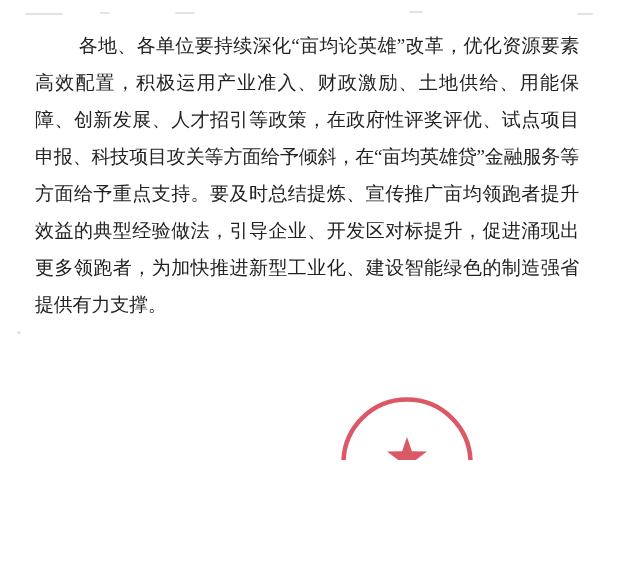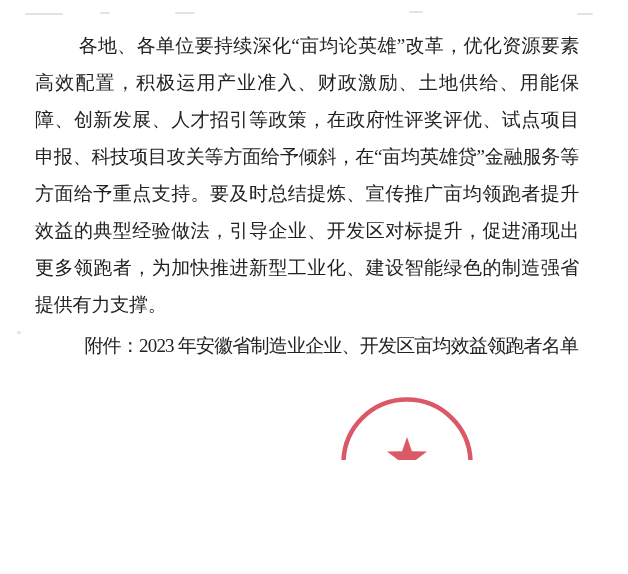--- a/index.html
+++ b/index.html
@@ -54,21 +54,20 @@
 
   <div class="artifact a1"></div>
   <div class="artifact a2"></div>
   <div class="artifact a3"></div>
   <div class="artifact a4"></div>
   <div class="artifact a5"></div>
   <div class="artifact a6"></div>
 
   <p class="body-text">各地、各单位要持续深化“亩均论英雄”改革，优化资源要素高效配置，积极运用产业准入、财政激励、土地供给、用能保障、创新发展、人才招引等政策，在政府性评奖评优、试点项目申报、科技项目攻关等方面给予倾斜，在“亩均英雄贷”金融服务等方面给予重点支持。要及时总结提炼、宣传推广亩均领跑者提升效益的典型经验做法，引导企业、开发区对标提升，促进涌现出更多领跑者，为加快推进新型工业化、建设智能绿色的制造强省提供有力支撑。</p>
 
-  <p class="attachment">附件：2023 年安徽省制造业企业、开发区亩均效益领跑者名单</p>
 
   <p class="signer">安徽省亩均效益评价联席会议办公室</p>
 
   <p class="date">2023 年 12 月 4 日</p>
 
   <svg class="seal" viewBox="0 0 150 150" aria-hidden="true">
     <defs>
       <path id="sealArc" d="M 75 122 A 47 47 0 1 1 74.9 122" fill="none"></path>
     </defs>
     <circle cx="75" cy="75" r="63.5" fill="none" stroke-width="4.5" stroke="#d8495a"></circle>

